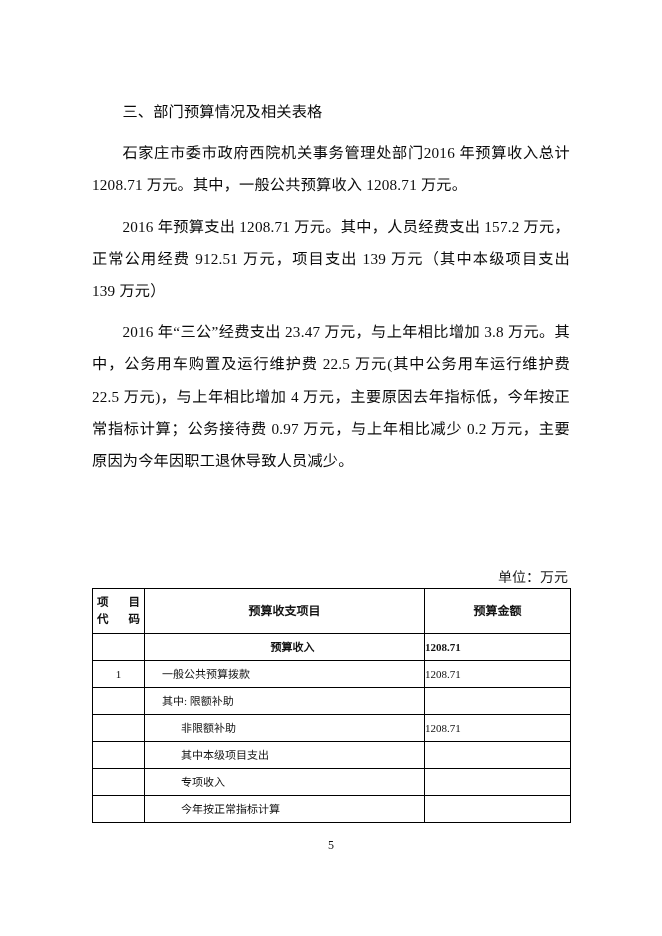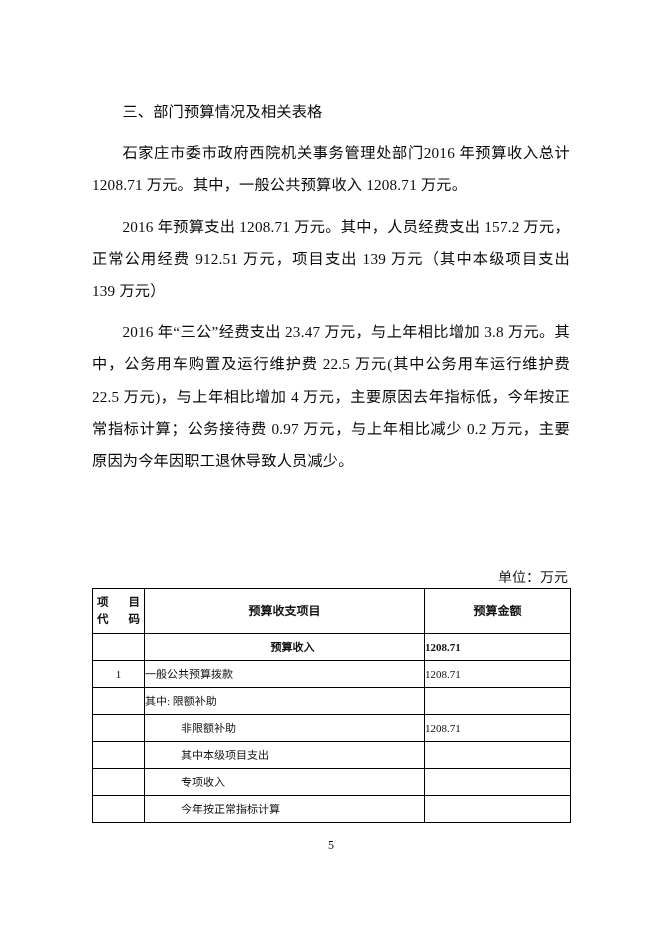--- a/index.html
+++ b/index.html
@@ -109,21 +109,21 @@
   td.item {
     height: 26px;
     text-align: left;
     padding-left: 8px;
   }
   td.item.center {
     text-align: center;
     padding-left: 16px;
     font-weight: bold;
   }
-  td.item.ind1 { padding-left: 0; }
+  td.item.ind1 { padding-left: 17px; }
   td.item.ind2 { padding-left: 36px; }
   td.amt {
     height: 26px;
     text-align: left;
     padding-right: 8px;
   }
   td.amt.bold { font-weight: bold; }
 
   
   .page-number {

